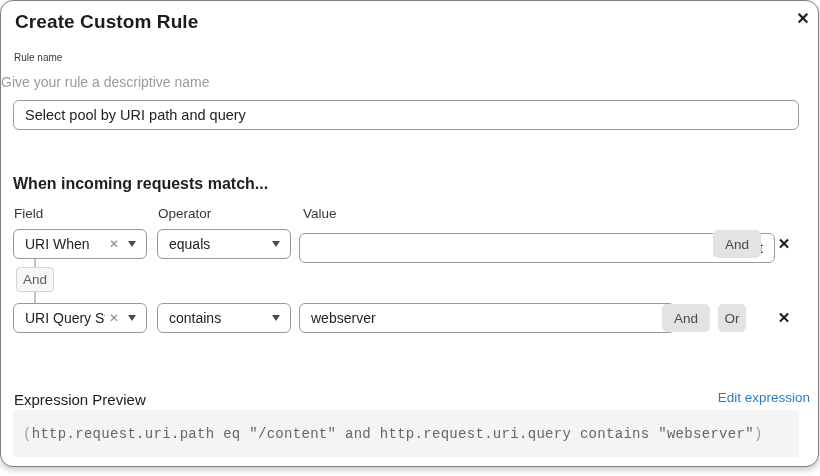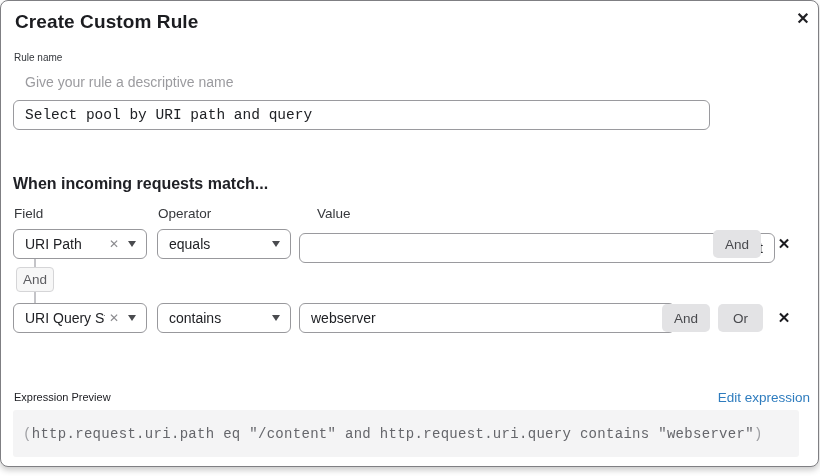--- a/index.html
+++ b/index.html
@@ -9,21 +9,21 @@
     color: #1e1f23;
     position: relative;
     overflow: hidden;
   }
   .dialog {
     position: absolute;
     left: 0; top: 0;
     width: 819px; height: 467px;
     background: #fff;
     border: 1px solid #7f7f83;
-    border-radius: 8px;
+    border-radius: 13px;
     box-shadow: 0 3px 6px rgba(0,0,0,0.22);
   }
   .abs { position: absolute; }
 
   .page-title {
     left: 14px; top: 10px;
     font-size: 19px; font-weight: 700; color: #1b1c20;
     letter-spacing: 0.1px;
   }
   .close-btn {
@@ -98,21 +98,21 @@
   .connector-line { width: 2px; background: #c4c4c8; }
   .and-pill {
     width: 38px; height: 25px;
     background: #f7f7f7;
     border: 1px solid #d5d5d7;
     border-radius: 4px;
     display: flex; align-items: center; justify-content: center;
     font-size: 13.5px; color: #5d5d61;
   }
 
-  .expr-label { font-size: 11px; color: #202126; }
+  .expr-label { font-size: 15px; color: #202126; }
   .edit-link { font-size: 13.5px; color: #2e7cbe; cursor: pointer; text-decoration: none; }
   .code-box {
     left: 12px; top: 409px;
     width: 786px; height: 47px;
     background: #f4f4f5;
     border-radius: 3px;
     display: flex; align-items: center;
     padding-left: 10px;
     font-family: "Liberation Mono", "DejaVu Sans Mono", monospace;
     font-size: 14px; letter-spacing: 0.3px;
@@ -125,31 +125,31 @@
 <body>
 
 <div class="dialog">
 
   <div class="abs page-title">Create Custom Rule</div>
   <button class="abs close-btn">
     <span>✕</span>
   </button>
 
   <div class="abs field-label" style="left:13px; top:51px;">Rule name</div>
-  <div class="abs help-text" style="left:24px; top:73px;text-align:right;">Give your rule a descriptive name</div>
-  <input class="abs text-input" style="left: 12px; top: 99px; width: 697px; font-family: Liberation Mono, monospace;" value="Select pool by URI path and query">
+  <div class="abs help-text" style="left:0; top:73px;text-align:right;">Give your rule a descriptive name</div>
+  <input class="abs text-input" style="left: 12px; top: 99px; width: 786px;" value="Select pool by URI path and query">
 
   <div class="abs section-heading" style="left:12px; top:174px;">When incoming requests match...</div>
 
   <div class="abs col-label" style="left:13px; top:205px;text-align:center;">Field</div>
   <div class="abs col-label" style="left:157px; top:205px;">Operator</div>
-  <div class="abs col-label" style="left:316px; top:205px;">Value</div>
+  <div class="abs col-label" style="left:302px; top:205px;">Value</div>
 
   <div class="abs select" style="left:12px; top:228px;">
-    <span class="sel-text">URI Path</span>
+    <span class="sel-text">URI When</span>
     <span class="clear-x">✕</span>
     <span class="chevron"></span>
   </div>
   <div class="abs select no-clear" style="left:156px; top:228px;justify-content:center;">
     <span class="sel-text">equals</span>
     <span class="chevron"></span>
   </div>
   <input class="abs text-input" style="left: 298px; top: 232px; width: 476px; font-size: 14px; text-align: right;" value="/content">
   <button class="abs logic-btn" style="left:712px; top:229px; width:48px;">And</button>
   <button class="abs delete-x" style="left:770px; top:229px;">
@@ -164,21 +164,21 @@
     <span class="sel-text">URI Query St...</span>
     <span class="clear-x">✕</span>
     <span class="chevron"></span>
   </div>
   <div class="abs select no-clear" style="left:156px; top:302px;">
     <span class="sel-text">contains</span>
     <span class="chevron"></span>
   </div>
   <input class="abs text-input" style="left: 298px; top: 302px; width: 376px; font-size: 14px;" value="webserver">
   <button class="abs logic-btn" style="left:661px; top:303px; width:48px;">And</button>
-  <button class="abs logic-btn" style="left:717px; top:303px; width:45px;">Or</button>
+  <button class="abs logic-btn" style="left:717px; top:303px; width:28px;">Or</button>
   <button class="abs delete-x" style="left:770px; top:303px;">
     <span>✕</span>
   </button>
 
   <div class="abs expr-label" style="left:13px; top:390px;">Expression Preview</div>
   <a class="abs edit-link" style="right:8px; top:389px;">Edit expression</a>
 
   <div class="abs code-box"><span class="paren">(</span><span>http.request.uri.path eq "/content" and http.request.uri.query contains "webserver"</span><span class="paren">)</span></div>
 
 </div>

